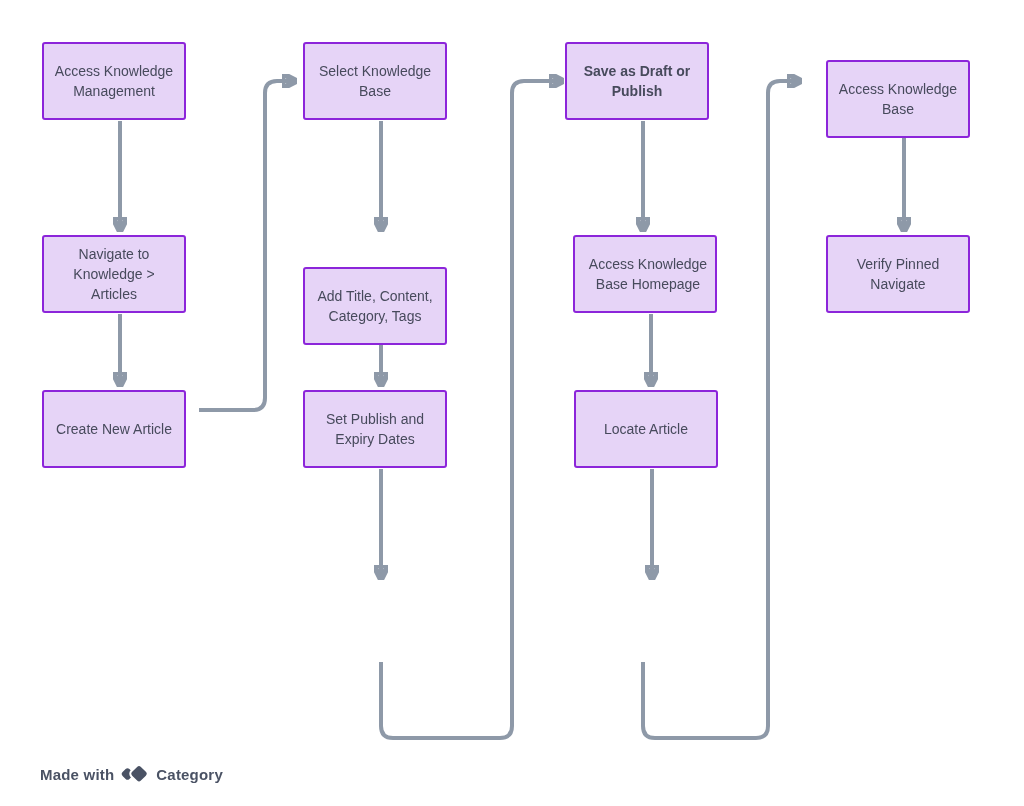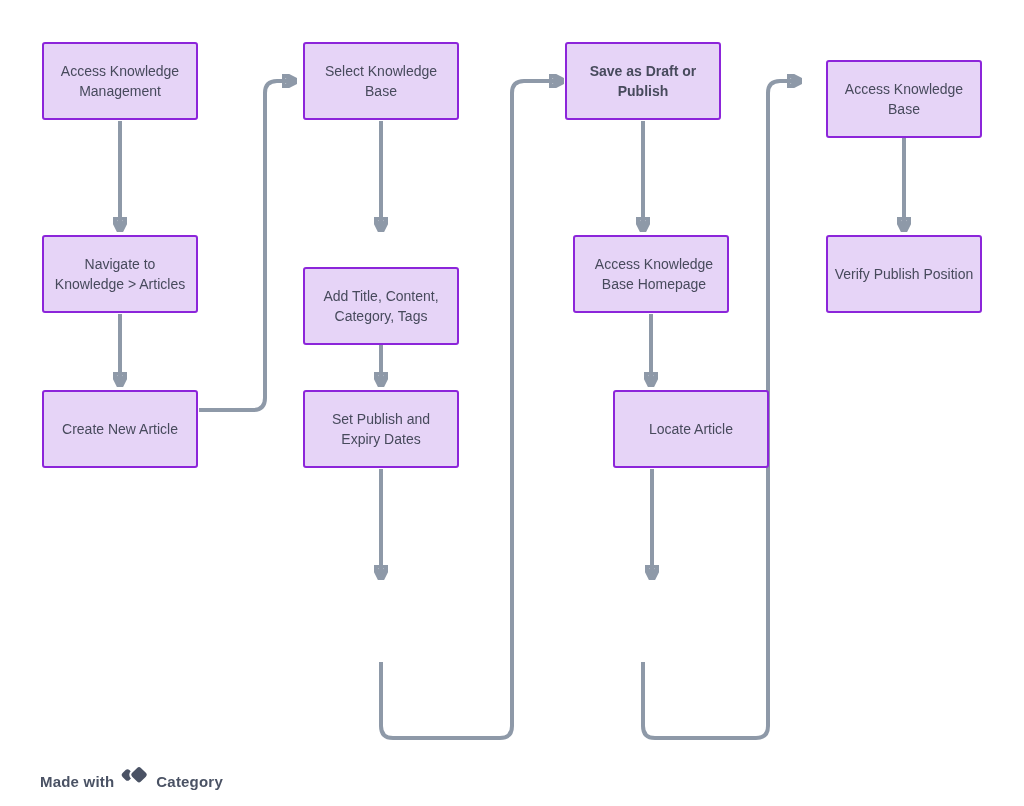--- a/index.html
+++ b/index.html
@@ -24,42 +24,42 @@
     height: 806px;
   }
   .connectors path {
     fill: none;
     stroke: #8e99a8;
     stroke-width: 4;
   }
   .node {
     position: absolute;
     box-sizing: border-box;
-    width: 156px;
+    width: 144px;
     height: 78px;
     background: #e6d4f7;
     border: 2px solid #8c25da;
     border-radius: 3px;
     display: flex;
     align-items: center;
     justify-content: center;
     text-align: center;
     color: #474a5c;
     font-size: 14px;
     font-weight: 500;
     line-height: 1.45;
     padding: 4px 6px;
   }
   .watermark {
     position: absolute;
     left: 40px;
     top: 758px;
     height: 32px;
     display: flex;
-    align-items: flex-end;
+    align-items: center;
     gap: 6px;
     color: #4a5264;
     font-size: 15px;
     font-weight: bold;
     letter-spacing: 0.2px;
   }
   .watermark .logo {
     width: 30px;
     height: 30px;
     display: block;
@@ -116,29 +116,29 @@
   <div class="node" style="left:303px; top:390px;">
     <span>Set Publish and Expiry Dates</span>
   </div>
 
   <div class="node" style="left:565px; top:42px;font-weight:bold;">
     <span>Save as Draft or Publish</span>
   </div>
   <div class="node" style="left:573px; top:235px;padding-left:12px;">
     <span>Access Knowledge Base Homepage</span>
   </div>
-  <div class="node" style="left:574px; top:390px;margin-left:39px;">
+  <div class="node" style="left:574px; top:390px;">
     <span>Locate Article</span>
   </div>
 
   <div class="node" style="left:826px; top:60px;">
     <span>Access Knowledge Base</span>
   </div>
   <div class="node" style="left:826px; top:235px;">
-    <span>Verify Publish Position</span>
+    <span>Verify Pinned Navigate</span>
   </div>
 
   <div class="watermark">
     <span>Made with</span>
     <svg class="logo" viewBox="0 0 28 28">
       <rect x="2.5" y="9.5" width="9" height="9" rx="2.5" fill="#4a5264" transform="rotate(45 7 14)"></rect>
       <rect x="11" y="7" width="13.5" height="13.5" rx="3.5" fill="#4a5264" stroke="#ffffff" stroke-width="2" transform="rotate(45 17.75 13.75)"></rect>
     </svg>
     <span>Category</span>
   </div>

